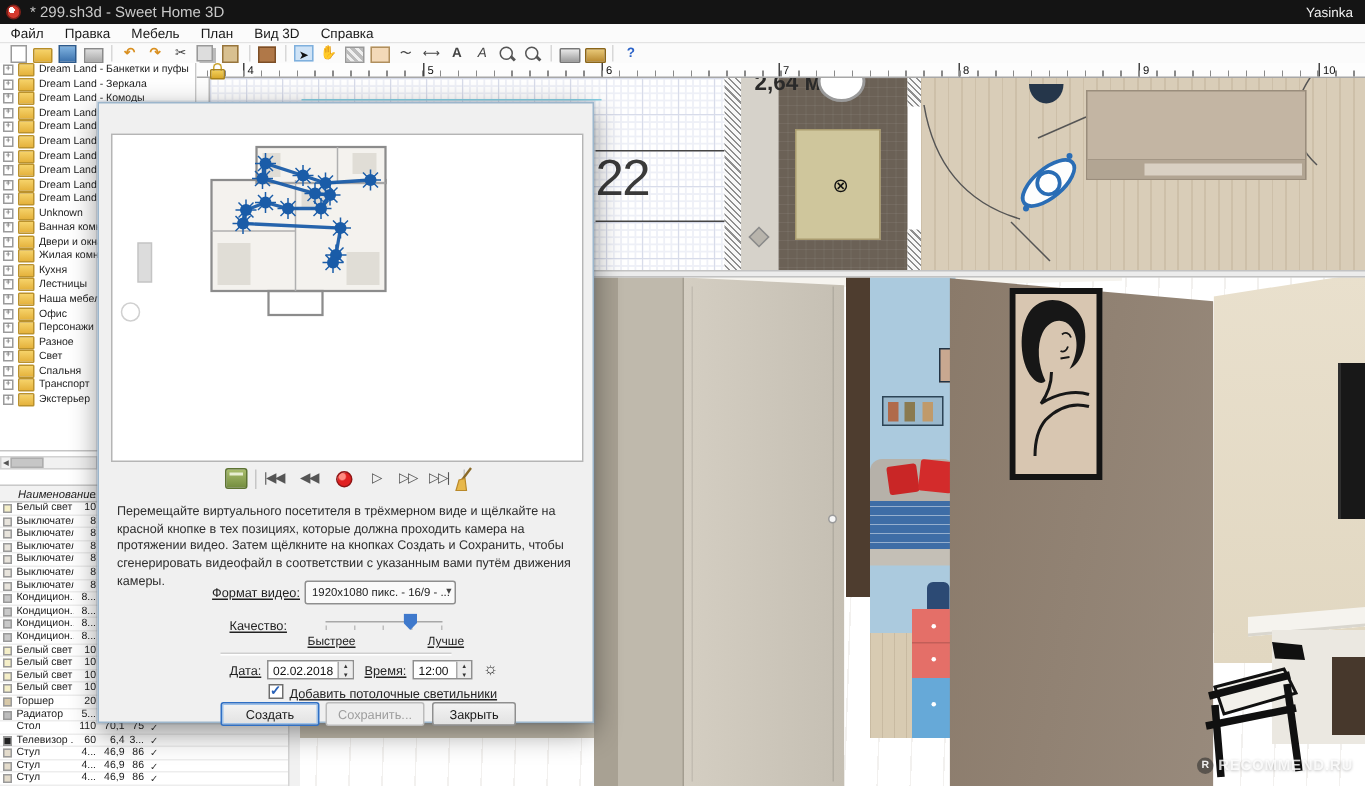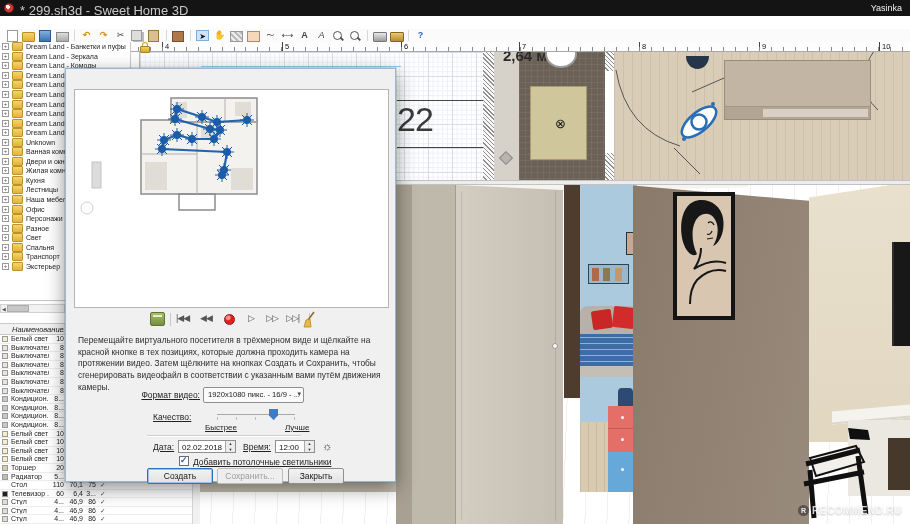--- a/index.html
+++ b/index.html
@@ -3,21 +3,21 @@
 <meta charset="utf-8">
 <style>
   html,body{margin:0;padding:0;background:#777;}
   .app{position:relative;width:910px;height:524px;overflow:hidden;background:#fff;
        font-family:"Liberation Sans",sans-serif;-webkit-font-smoothing:antialiased;}
   .abs{position:absolute;}
   
   .titlebar{left:0;top:0;width:910px;height:16px;background:#141414;color:#c9c9c9;}
   .titlebar .logo{left:4px;top:3px;width:10px;height:10px;border-radius:50%;
      background:radial-gradient(circle at 35% 35%,#fff 0 2px,#d43a2e 2px);border:1px solid #7e211a;box-sizing:border-box;}
-  .titlebar .t{left:20px;top:3px;font-size:13px;text-align:center;}
+  .titlebar .t{left:20px;top:3px;font-size:10px;text-align:center;}
   .titlebar .u{right:8px;top:3px;font-size:9px;color:#f0f0f0;}
   .menubar{left:0;top:16px;width:910px;height:12px;background:#fbfbfb;border-bottom:1px solid #e3e3e3;
      display:flex;align-items:center;}
   .menubar span{font-size:9px;color:#1a1a1a;padding:0 7px;}
   .toolbar{left:0;top:29px;width:910px;height:13px;background:#fbfbfb;border-bottom:1px solid #d4d4d4;
      display:flex;align-items:center;padding-left:3px;}
   .tic{width:13px;height:11px;margin:0 2px;position:relative;font-size:9px;line-height:11px;text-align:center;color:#444;}
   .tsep{width:1px;height:11px;background:#d8d8d8;margin:0 3px;}
   .ic-doc{background:#fff;border:1px solid #9a9a9a;width:9px;height:10px;margin-left:2px;}
   .ic-folder{background:linear-gradient(#f6d36a,#e2af35);border:1px solid #b78d26;width:11px;height:8px;margin-top:2px;border-radius:1px;}
@@ -133,20 +133,28 @@
 <body>
 
 <div class="app">
 
   <div class="abs titlebar">
     <div class="abs logo"></div>
     <div class="abs t">* 299.sh3d - Sweet Home 3D</div>
     <div class="abs u">Yasinka</div>
   </div>
 
+  <div class="abs menubar">
+    <span>Файл</span>
+    <span>Правка</span>
+    <span>Мебель</span>
+    <span>План</span>
+    <span>Вид 3D</span>
+    <span>Справка</span>
+  </div>
 
   <div class="abs toolbar">
     <div class="tic">
         <div class="ic-doc"></div>
       </div>
     <div class="tic">
         <div class="ic-folder"></div>
       </div>
     <div class="tic">
         <div class="ic-save"></div>

